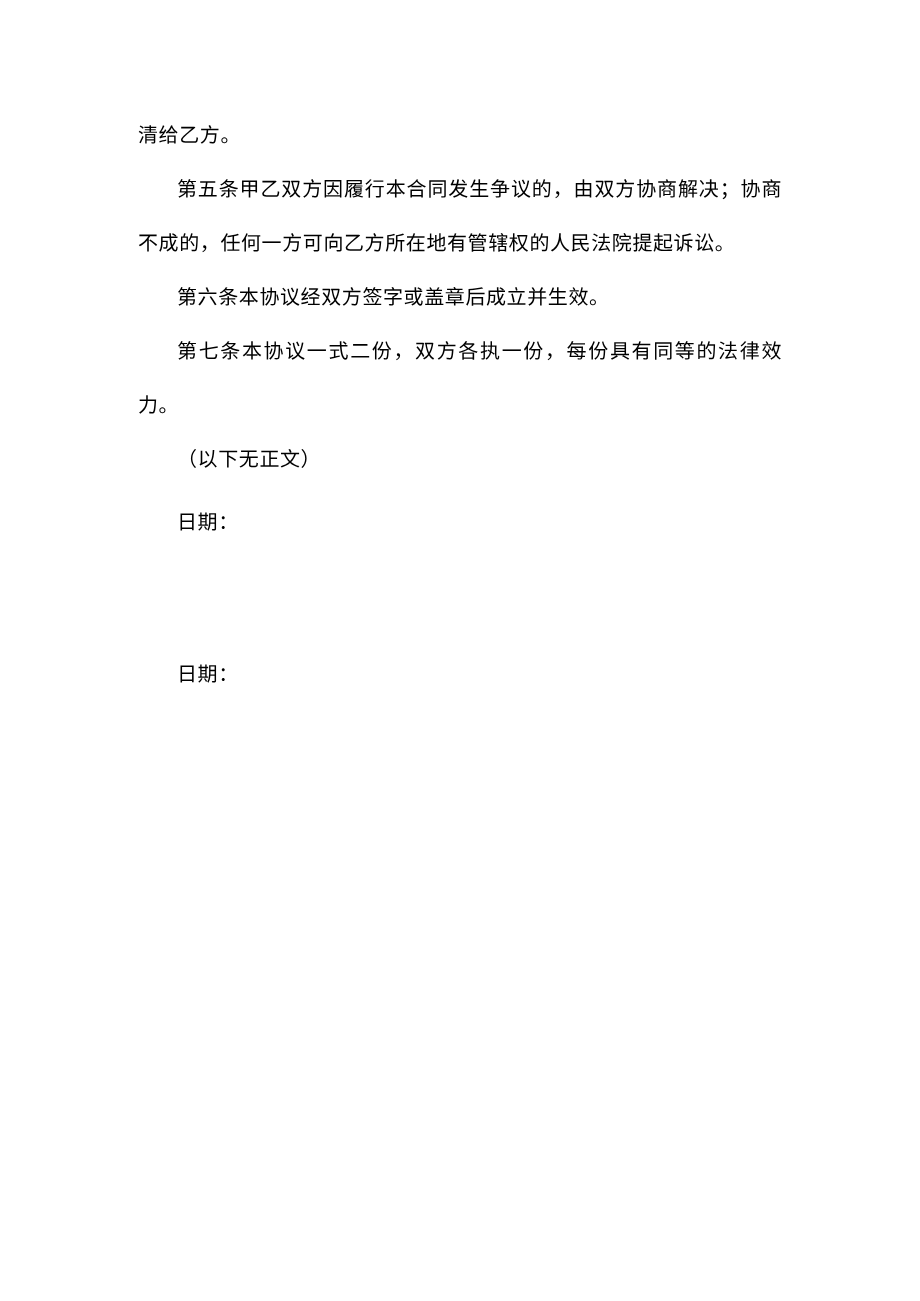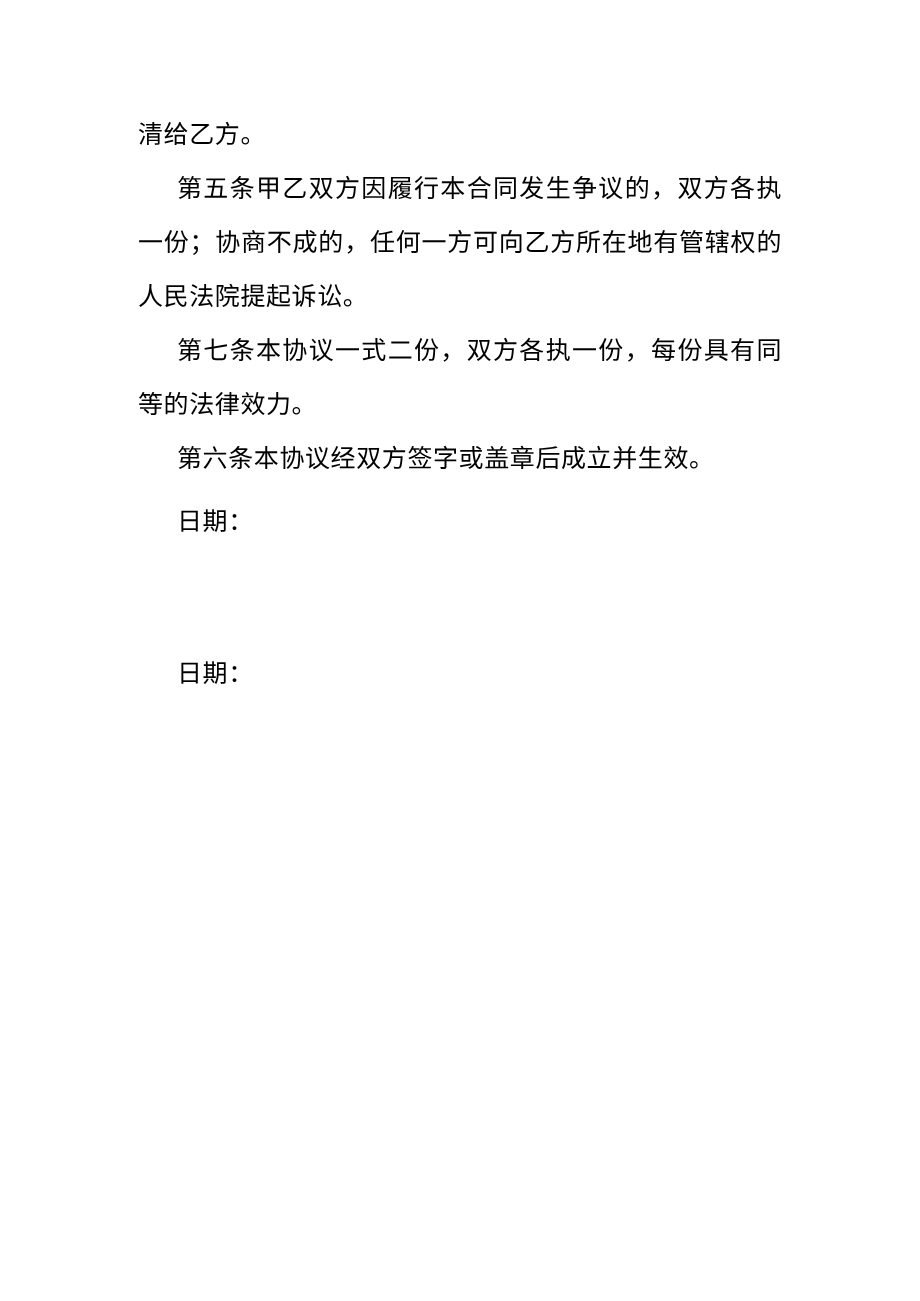--- a/index.html
+++ b/index.html
@@ -17,21 +17,21 @@
   }
   .page {
     position: relative;
     width: 920px;
     height: 1301px;
     background: #ffffff;
     box-sizing: border-box;
     padding: 108px 138px 0 138px;
   }
   .doc-body {
-    font-size: 25px;
+    font-size: 20px;
     line-height: 54px;
     letter-spacing: 0.6px;
     text-align: justify;
     text-justify: inter-ideograph;
   }
   .para {
     margin: 0;
     text-indent: 0;
   }
   .para.indent {
@@ -50,26 +50,27 @@
   }
 </style>
 </head>
 <body>
 
 <div class="page">
   <div class="doc-body">
 
     <p class="para">清给乙方。</p>
 
-    <p class="para indent">第五条甲乙双方因履行本合同发生争议的，双方各执一份；协商不成的，任何一方可向乙方所在地有管辖权的人民法院提起诉讼。</p>
+    <p class="para indent">第五条甲乙双方因履行本合同发生争议的，由双方协商解决；协商不成的，任何一方可向乙方所在地有管辖权的人民法院提起诉讼。</p>
+
+    <p class="para indent">第六条本协议经双方签字或盖章后成立并生效。</p>
 
     <p class="para indent">第七条本协议一式二份，双方各执一份，每份具有同等的法律效力。</p>
 
-    <p class="para indent">第六条本协议经双方签字或盖章后成立并生效。</p>
-
+    <p class="para indent">（以下无正文）</p>
 
     <div class="signature-block">
       <p class="sig-line">日期：</p>
       <div class="sig-spacer"></div>
       <p class="sig-line">日期：</p>
     </div>
 
   </div>
 </div>
 

